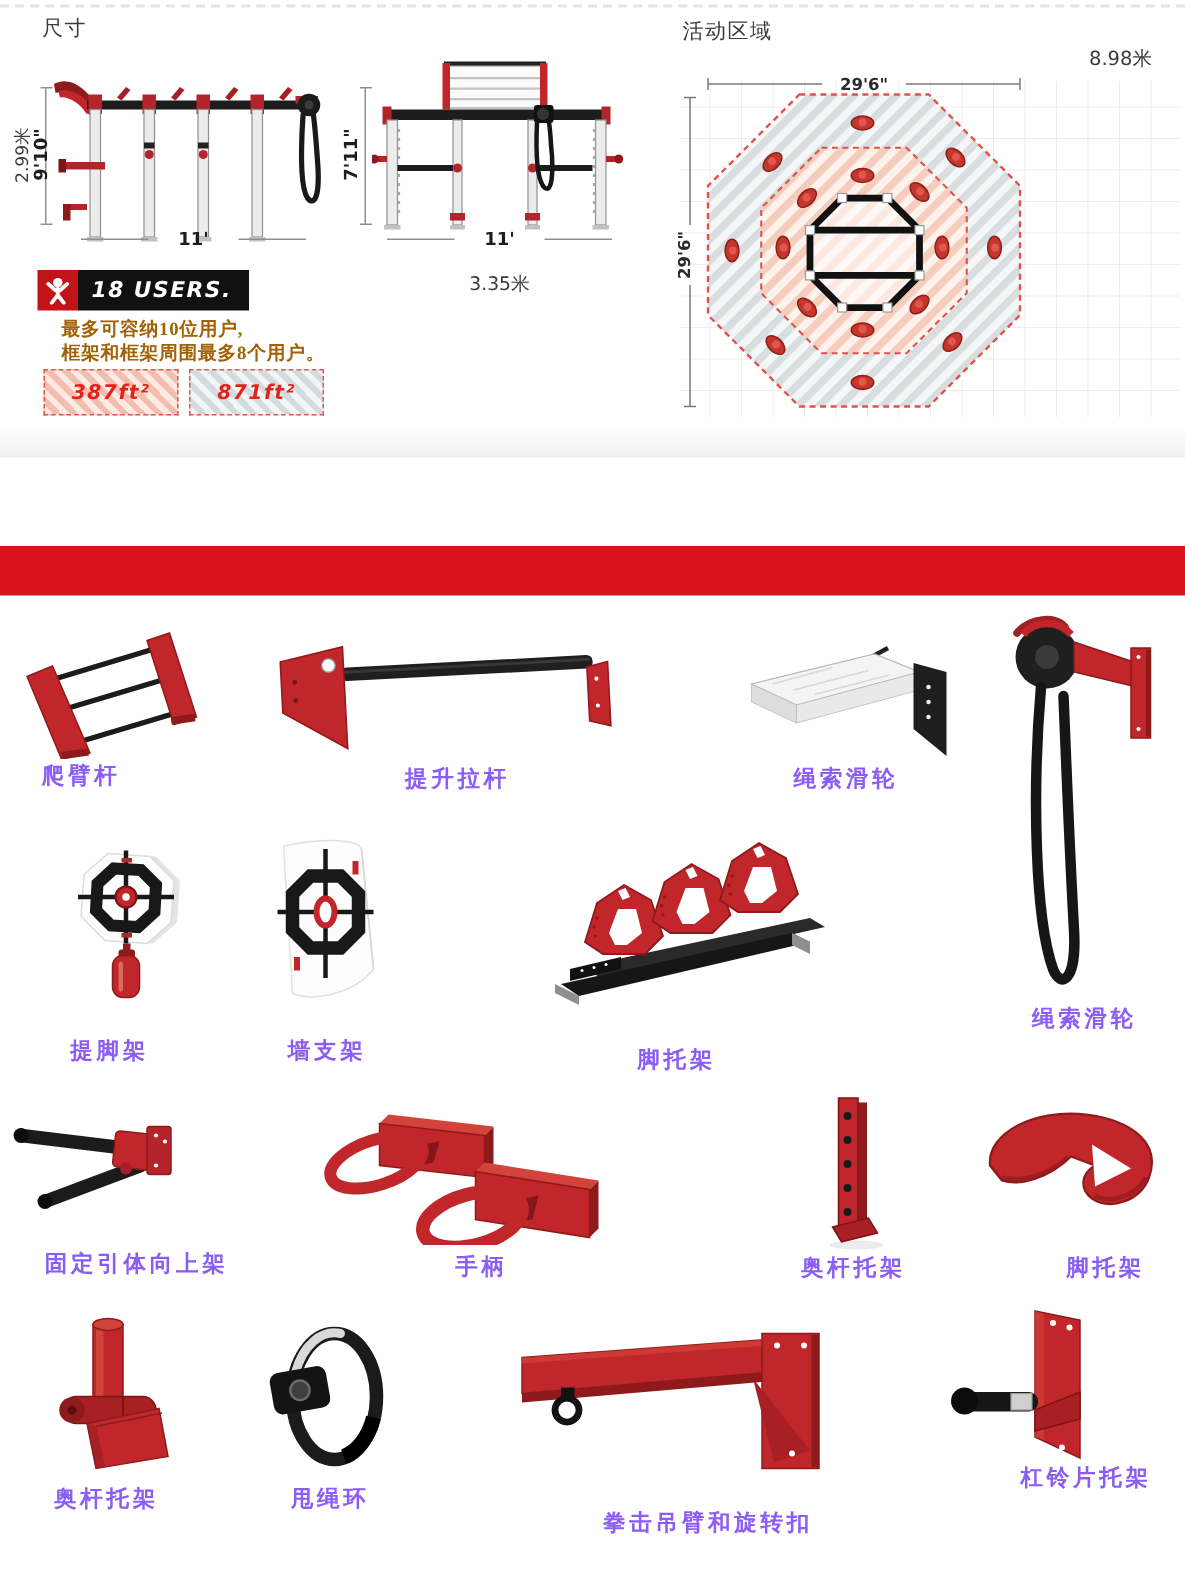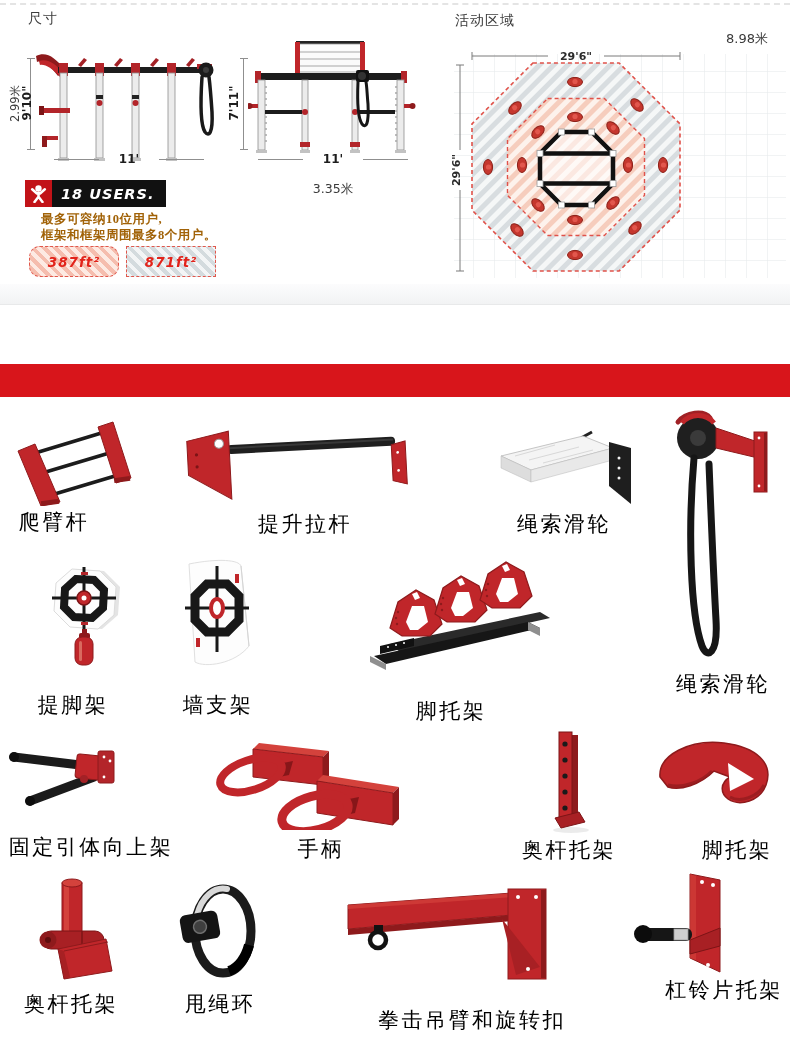--- a/index.html
+++ b/index.html
@@ -26,29 +26,29 @@
   .mplain{font-size:11.5px;color:#3a3a3a;}
   
   .users-badge{left:25px;top:180px;height:27px;display:flex;}
   .users-red{width:27px;height:27px;background:#c21318;display:flex;align-items:center;justify-content:center;}
   .users-black{height:27px;background:#111;color:#fff;display:flex;align-items:center;
     padding:0 12px 0 9px;font-style:italic;font-weight:bold;font-size:14.5px;letter-spacing:1px;}
   .cap-note{left:41px;font-size:12.5px;font-weight:600;color:#a16207;letter-spacing:0.5px;font-family:Liberation Serif, serif;}
   .abadge{position:absolute;top:246px;width:90px;height:31px;border:1px dashed #e0574c;box-sizing:border-box;
     display:flex;align-items:center;justify-content:center;font-style:italic;font-weight:bold;
     font-size:13.5px;color:#e2231a;letter-spacing:1px;}
-  .abadge.red{left:29px;background:repeating-linear-gradient(45deg,#fdeae3 0 4px,#f5bdae 4px 8px);border-radius:11px;}
+  .abadge.red{left:29px;background:repeating-linear-gradient(45deg,#fdeae3 0 4px,#f5bdae 4px 8px);}
   .abadge.gray{left:126px;background:repeating-linear-gradient(45deg,#f3f5f6 0 4px,#d4dbde 4px 8px);font-style:italic;}
   
   .red-banner{left:0;top:364px;width:790px;height:33px;background:#d8151b;}
   
   .tile{position:absolute;}
   .tile svg{display:block;width:100%;height:100%;}
   .plabel{position:absolute;transform:translateX(-50%);white-space:nowrap;
-    font-size:21px;color:#000000;letter-spacing:2.5px;}
+    font-size:15px;color:#8b5cf6;letter-spacing:2.5px;font-weight:bold;}
   svg text{font-family:"DejaVu Sans","Liberation Sans",sans-serif;}
 </style>
 </head>
 <body>
 
 <div class="abs panel-top-border"></div>
 
 <div class="abs sec-title" style="left:28px;top:10px;">尺寸</div>
 
 <div class="abs" style="left:34px;top:50px;width:200px;height:118px;">

